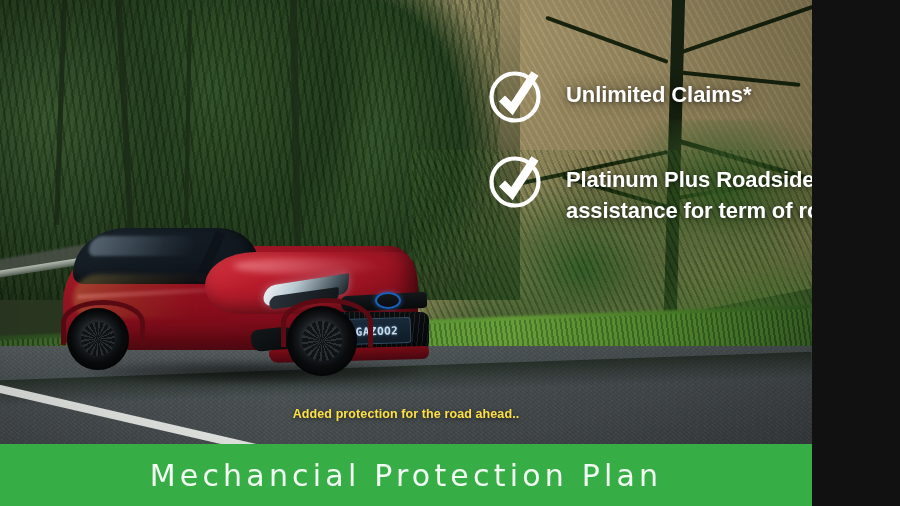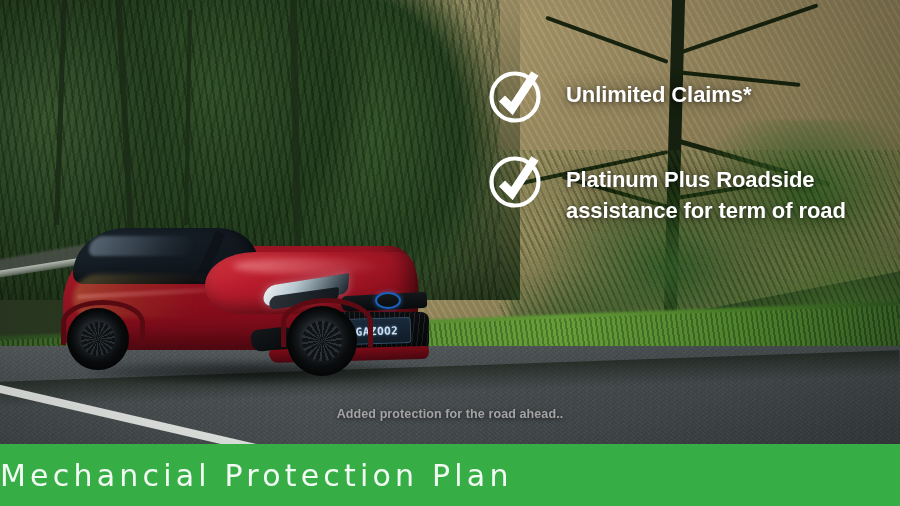--- a/index.html
+++ b/index.html
@@ -6,21 +6,21 @@
     margin: 0;
     padding: 0;
     background: #111;
   }
   body {
     font-family: "Liberation Sans", sans-serif;
   }
 
   .ad-banner {
     position: relative;
-    width: 900px;
+    width: 812px;
     height: 506px;
     overflow: hidden;
     background: #2c3a22;
   }
 
   
   .photo {
     position: absolute;
     inset: 0;
     overflow: hidden;
@@ -426,35 +426,35 @@
     padding-top: 9px;
     text-shadow: 0 1px 5px rgba(0,0,0,.55), 0 0 18px rgba(0,0,0,.35);
     max-width: 310px;
   }
 
   .tagline {
     position: absolute;
     left: 0; right: 0;
     top: 407px;
     text-align: center;
-    color: #a3a3a3;
+    color: #fde047;
     font-size: 12.5px;
     font-weight: bold;
     letter-spacing: .1px;
     text-shadow: 0 1px 4px rgba(0,0,0,.6);
   }
 
   .footer-bar {
     position: absolute;
     left: 0; right: 0; bottom: 0;
     height: 62px;
     background: #36ad45;
     display: flex;
     align-items: center;
-    justify-content: flex-start;
+    justify-content: center;
   }
   .footer-title {
     color: #f2fbf3;
     font-size: 30px;
     font-weight: 400;
     letter-spacing: 4.2px;
     font-family: "DejaVu Sans", sans-serif;
     white-space: nowrap;
   }
 </style>

